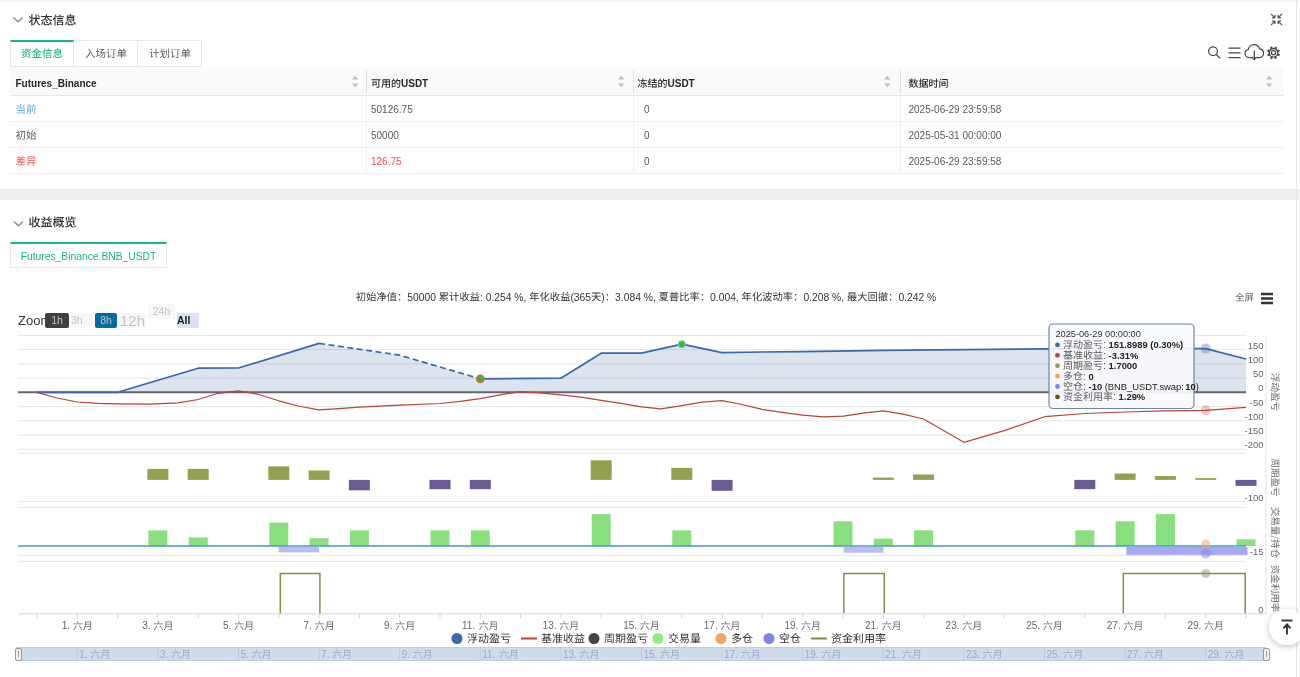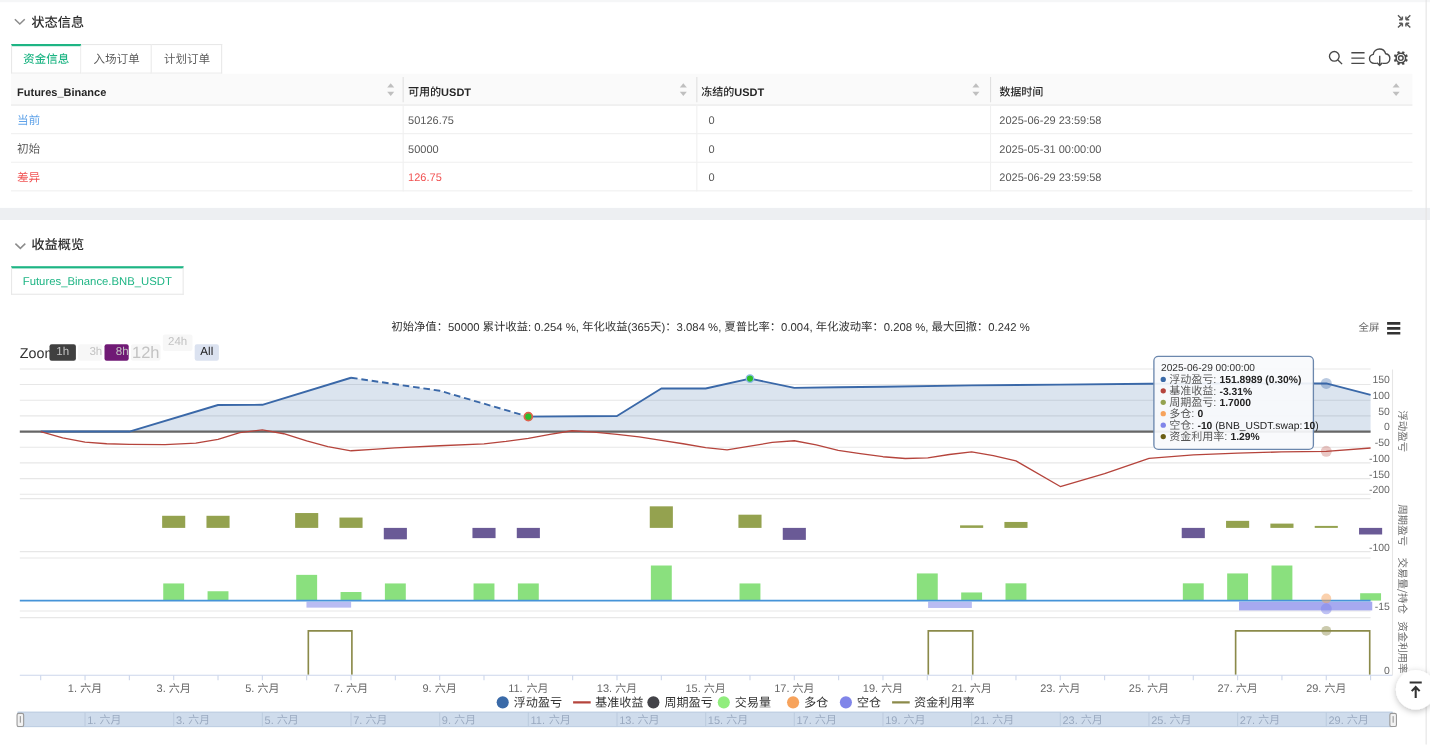--- a/index.html
+++ b/index.html
@@ -21,25 +21,25 @@
 <div class="abs" style="left:10px;top:121px;width:1274px;height:1px;background:#f0f0f0"></div>
 <div class="abs" style="left:10px;top:147px;width:1274px;height:1px;background:#f0f0f0"></div>
 <div class="abs" style="left:10px;top:173px;width:1274px;height:1px;background:#f0f0f0"></div>
 
 <div class="abs" style="left:0;top:189px;width:1300px;height:11px;background:#edeff2"></div>
 
 <div class="abs" style="left:10px;top:242px;width:157px;height:26px;border:1px solid #e8e8e8;border-top:2px solid #1eb584;background:#fff"></div>
 
 <div class="abs" style="left:18px;top:313px;height:15px;font-size:13px;color:#333;line-height:15px">Zoom</div>
 <div class="abs" style="left:45px;top:313px;width:24px;height:15px;background:#404040;border-radius:2px;color:#c3c3c3;font-size:10.5px;text-align:center;line-height:15px">1h</div>
-<div class="abs" style="left:71px;top:313px;width:22px;height:15px;background:#f7f7f7;border-radius:2px;color:#c3c3c3;font-size:10.5px;text-align:right;line-height:15px">3h</div>
-<div class="abs" style="left:95px;top:313px;width:22px;height:15px;background:#701a75;border-radius:2px;color:#c3c3c3;font-size:10.5px;text-align:right;line-height:15px">8h</div>
+<div class="abs" style="left:71px;top:313px;width:22px;height:15px;background:#f7f7f7;border-radius:2px;color:#c3c3c3;font-size:10.5px;text-align:left;line-height:15px">3h</div>
+<div class="abs" style="left:95px;top:313px;width:22px;height:15px;background:#0369a1;border-radius:2px;color:#c3c3c3;font-size:10.5px;text-align:center;line-height:15px">8h</div>
 <div class="abs" style="left:119px;top:313px;width:27px;height:15px;background:#f7f7f7;border-radius:2px;color:#c3c3c3;font-size:15px;text-align:center;line-height:15px">12h</div>
 <div class="abs" style="left:148px;top:304px;width:27px;height:15px;background:#f7f7f7;border-radius:2px;color:#c3c3c3;font-size:10.5px;text-align:center;line-height:15px">24h</div>
-<div class="abs" style="left:177px;top:313px;width:22px;height:15px;background:#dbe2f0;border-radius:2px;color:#1a1a1a;font-size:10.5px;font-weight:normal;text-align:center;line-height:15px">All</div>
+<div class="abs" style="left:177px;top:313px;width:22px;height:15px;background:#dbe2f0;border-radius:2px;color:#1a1a1a;font-size:10.5px;font-weight:bold;text-align:left;line-height:15px">All</div>
 
 <div class="abs" style="left:16px;top:647px;width:1250px;height:14px;background:#cfdcec;border:1px solid #bfcfe3"></div>
 <div class="abs" style="left:14.5px;top:647.5px;width:7px;height:13px;background:#f2f2f2;border:1px solid #999;border-radius:2px"></div>
 <div class="abs" style="left:1262.5px;top:647.5px;width:7px;height:13px;background:#f2f2f2;border:1px solid #999;border-radius:2px"></div>
 <div class="abs" style="left:17.5px;top:651px;width:1px;height:6px;background:#999"></div>
 <div class="abs" style="left:1265.5px;top:651px;width:1px;height:6px;background:#999"></div>
 
 <div class="abs" style="left:1296px;top:0;width:1px;height:677px;background:#e4e4e4"></div>
 <svg width="1300" height="677" viewBox="0 0 1300 677" xml:space="preserve">
 <defs>

